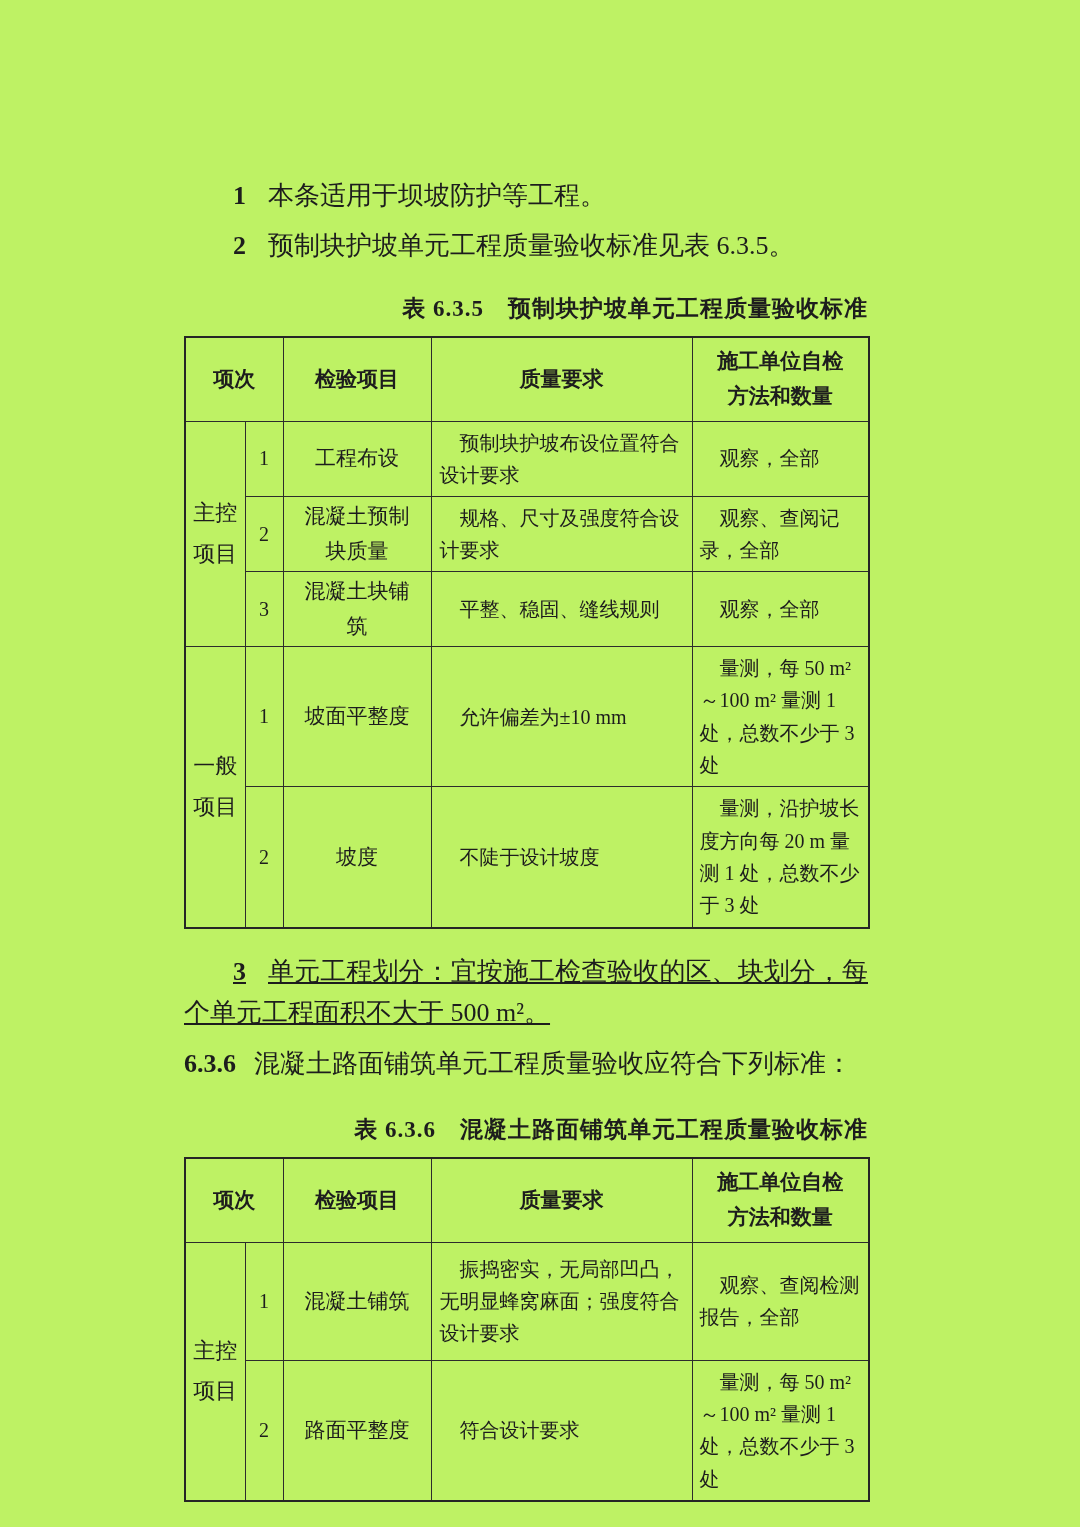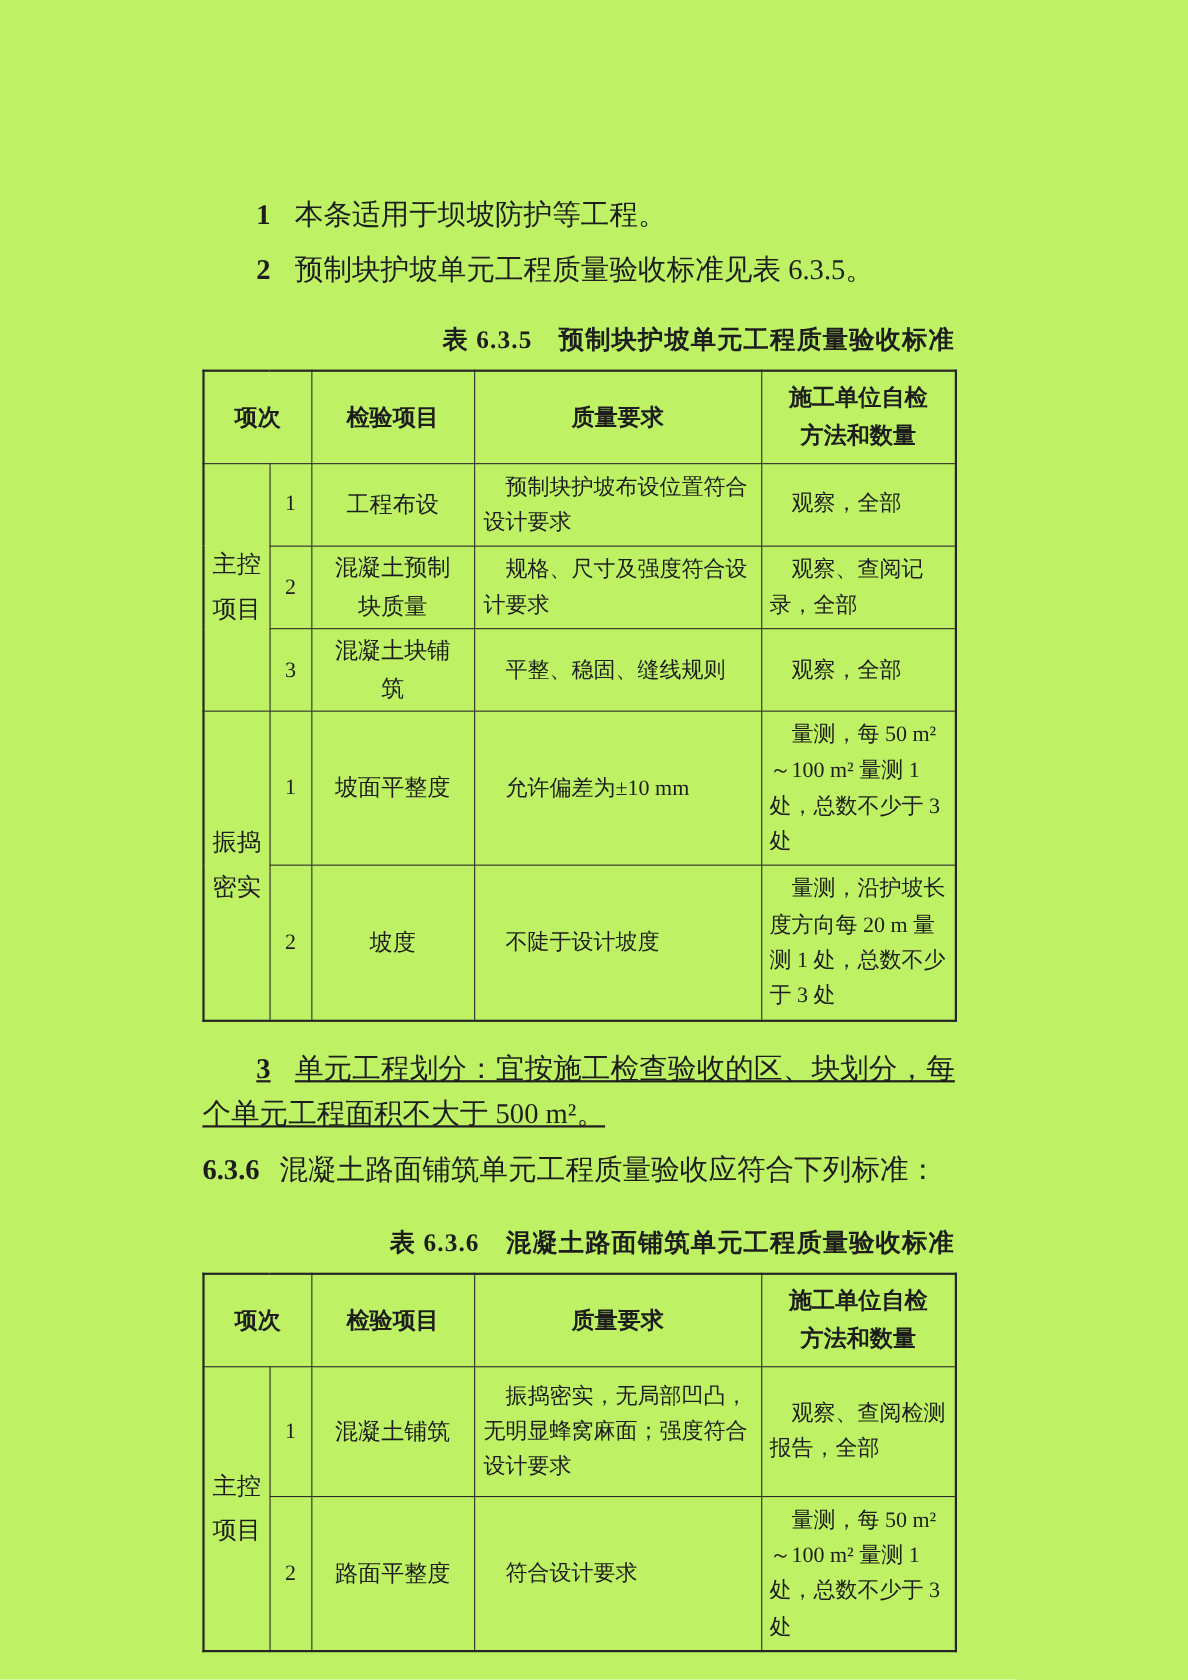--- a/index.html
+++ b/index.html
@@ -80,21 +80,21 @@
         <td class="method">观察、查阅记录，全部</td>
       </tr>
       <tr style="height:44px">
         <td class="no">3</td>
         <td class="item">混凝土块铺筑</td>
         <td class="req">平整、稳固、缝线规则</td>
         <td class="method">观察，全部</td>
       </tr>
       <tr style="height:112px">
         <td class="group" rowspan="2">
-              <div class="glabel">振捣密实</div>
+              <div class="glabel">一般项目</div>
             </td>
         <td class="no">1</td>
         <td class="item">坡面平整度</td>
         <td class="req">允许偏差为±10 mm</td>
         <td class="method">量测，每 50 m²～100 m² 量测 1 处，总数不少于 3 处</td>
       </tr>
       <tr style="height:130px">
         <td class="no">2</td>
         <td class="item">坡度</td>
         <td class="req">不陡于设计坡度</td>

